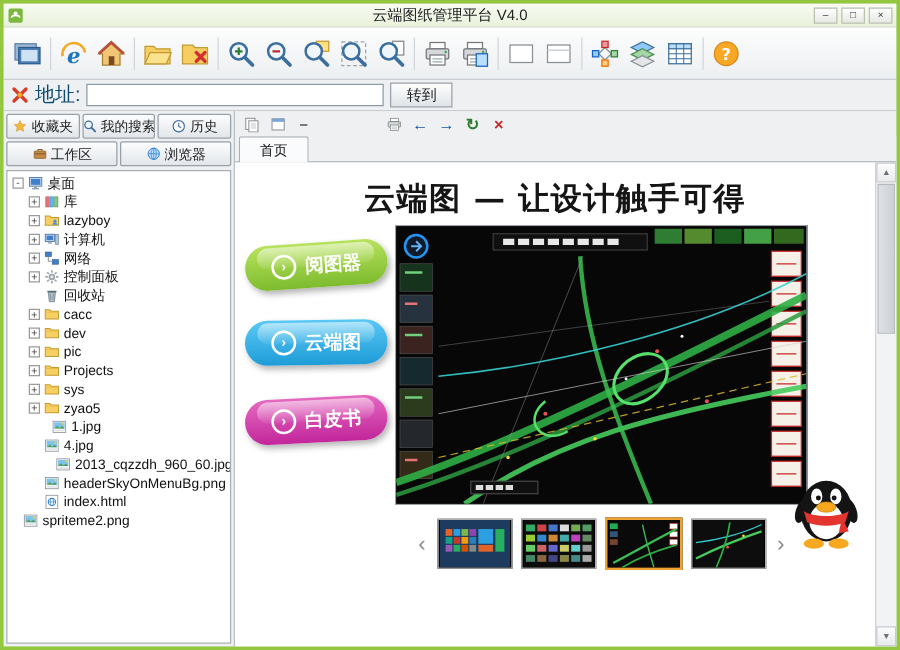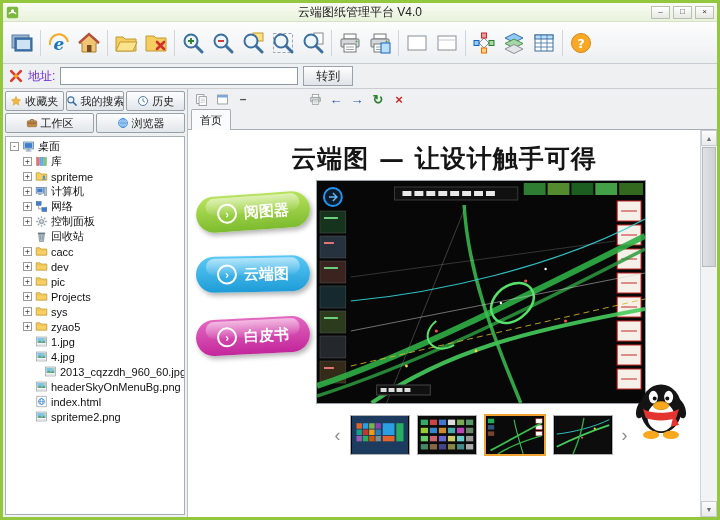--- a/index.html
+++ b/index.html
@@ -25,21 +25,21 @@
           align-items:center;justify-content:center;padding:0;flex:none;}
   .tb-btn .ic{width:24px;height:24px;display:block}
   .ic svg,.ic12 svg,.ic13 svg,.ic14 svg{width:100%;height:100%;display:block}
   .tb-sep{width:1px;height:26px;background:#d2d6da;margin:0 3px;flex:none;}
 
   
   .addressbar{height:24px;display:flex;align-items:center;gap:5px;padding:0 6px;flex:none;
               background:#eef0f2;border-bottom:1px solid #c9cdd2;}
   .addr-ic{width:14px;height:14px}
   .addr-ic svg{width:100%;height:100%;display:block}
-  .addr-label{font-size:12px;color:#6d28d9}
+  .addr-label{font-size:16px;color:#0c4a6e}
   .addr-input{width:238px;height:18px;border:1px solid #8a9aa8;background:#fff;
               font-size:12px;padding:0 3px;box-sizing:border-box;}
   .go-btn{height:20px;padding:0 12px;font-size:12px;color:#222;
           border:1px solid #9aa2ab;background:linear-gradient(#fefefe,#dfe3e7);}
 
   .body{flex:1;display:flex;min-height:0;}
 
   
   .sidebar{width:184px;flex:none;display:flex;flex-direction:column;background:#eef0f2;
            border-right:1px solid #b9bfc6;}
@@ -65,21 +65,21 @@
   .mt-btn{border:none;background:transparent;padding:0;width:16px;height:16px;display:flex;
           align-items:center;justify-content:center;font-size:12px;font-weight:bold;color:#555;}
   .ic14{width:13px;height:13px;display:block}
   .mt-gap{width:46px;flex:none}
   [data-name="back-button"]{color:var(--nav-arrow,#1a56a8);font-size:13px}
   [data-name="forward-button"]{color:var(--nav-arrow,#1a56a8);font-size:13px}
   [data-name="refresh-button"]{color:var(--nav-refresh,#2e7d32);font-size:13px}
   [data-name="stop-button"]{color:var(--nav-stop,#c62828);font-size:13px}
   .tab-row{height:20px;display:flex;align-items:flex-end;padding-left:3px;flex:none;
            border-bottom:1px solid #a8aeb5;background:#eef0f2;}
-  .page-tab{font-size:11px;color:#111;padding:3px 8px 2px;background:#fafbfc;
+  .page-tab{font-size:11px;color:#111;padding:3px 16px 2px;background:#fafbfc;
             border:1px solid #a8aeb5;border-bottom:none;border-radius:2px 2px 0 0;
             position:relative;top:1px;}
 
   .page-wrap{flex:1;display:flex;min-height:0;justify-content:space-between;}
   .page{flex:1;position:relative;background:#fff;overflow:hidden;}
   .page-title{position:absolute;top:12px;left:0;right:0;margin:0;text-align:center;
               font-family:"DejaVu Serif","Liberation Serif",serif;font-size:25px;
               font-weight:600;color:#151515;letter-spacing:1px;}
   .action-col{position:absolute;left:8px;top:64px;width:114px;display:flex;
               flex-direction:column;gap:26px;}
@@ -404,21 +404,21 @@
           </div>
           <div class="tree-row" data-name="tree-item" style="padding-left:17px">
             <span class="exp" data-name="tree-expand-toggle">+</span>
             <span class="ic13" data-name="user-folder-icon">
               <svg viewBox="0 0 16 16">
                 <path d="M1.5,3.5 h4.5 l1.5,1.5 h7 v7.5 h-13 z" fill="#f7cf63" stroke="#c29b33"></path>
                 <circle cx="11" cy="8.5" r="1.6" fill="#4a90d9"></circle>
                 <path d="M8.6,12 c0,-2.6 4.8,-2.6 4.8,0 z" fill="#4a90d9"></path>
               </svg>
             </span>
-            <span class="tree-label" data-name="tree-item-label">spriteme</span>
+            <span class="tree-label" data-name="tree-item-label">lazyboy</span>
           </div>
           <div class="tree-row" data-name="tree-item" style="padding-left:17px">
             <span class="exp" data-name="tree-expand-toggle">+</span>
             <span class="ic13" data-name="computer-icon">
               <svg viewBox="0 0 16 16">
                 <rect x="1.5" y="3" width="9" height="7" fill="#dce9f5" stroke="#5b7fa6"></rect>
                 <rect x="2.7" y="4.2" width="6.6" height="4.6" fill="#3f7fce"></rect>
                 <rect x="11.5" y="3" width="3" height="10" fill="#b5c2cc" stroke="#5b7fa6" stroke-width="0.6"></rect>
                 <rect x="4" y="10.8" width="4" height="1.4" fill="#8fa3b5"></rect>
               </svg>
@@ -511,21 +511,21 @@
           <div class="tree-row" data-name="tree-item" style="padding-left:17px">
             <span class="exp" data-name="tree-expand-toggle">+</span>
             <span class="ic13" data-name="folder-icon">
               <svg viewBox="0 0 16 16">
                 <path d="M1.5,3.5 h4.5 l1.5,1.5 h7 v7.5 h-13 z" fill="#f7cf63" stroke="#c29b33"></path>
                 <path d="M1.5,6 h13" stroke="#e8bc4a"></path>
               </svg>
             </span>
             <span class="tree-label" data-name="tree-item-label">zyao5</span>
           </div>
-          <div class="tree-row" data-name="tree-item" style="padding-left:17px">
+          <div class="tree-row" data-name="tree-item" style="padding-left:23px">
             <span class="exp-spacer" data-name="tree-indent"></span>
             <span class="ic13" data-name="image-file-icon">
               <svg viewBox="0 0 16 16">
                 <rect x="1.8" y="2.5" width="12.4" height="11" fill="#fff" stroke="#8a9097" stroke-width="0.8"></rect>
                 <rect x="2.8" y="3.5" width="10.4" height="6" fill="#7ec3e8"></rect>
                 <path d="M2.8,9.5 l3.2,-2.6 3,2.6 z" fill="#5aa05a"></path>
                 <path d="M8,9.5 l2.6,-2 2.6,2 z" fill="#4a8f4e"></path>
                 <circle cx="11.5" cy="5" r="1.1" fill="#f4d14b"></circle>
                 <rect x="2.8" y="10.5" width="10.4" height="2" fill="#e3e6e9"></rect>
               </svg>
@@ -579,21 +579,21 @@
             <span class="ic13" data-name="html-file-icon">
               <svg viewBox="0 0 16 16">
                 <rect x="2.2" y="1.5" width="11.6" height="13" fill="#fff" stroke="#8a9097" stroke-width="0.8"></rect>
                 <circle cx="8" cy="8" r="3.6" fill="none" stroke="#2b7cd3"></circle>
                 <path d="M4.4,8 h7.2" stroke="#2b7cd3" stroke-width="0.7"></path>
                 <ellipse cx="8" cy="8" rx="1.7" ry="3.6" fill="none" stroke="#2b7cd3" stroke-width="0.7"></ellipse>
               </svg>
             </span>
             <span class="tree-label" data-name="tree-item-label">index.html</span>
           </div>
-          <div class="tree-row" data-name="tree-item" style="padding-left:17px">
+          <div class="tree-row" data-name="tree-item" style="">
             <span class="exp-spacer" data-name="tree-indent"></span>
             <span class="ic13" data-name="image-file-icon">
               <svg viewBox="0 0 16 16">
                 <rect x="1.8" y="2.5" width="12.4" height="11" fill="#fff" stroke="#8a9097" stroke-width="0.8"></rect>
                 <rect x="2.8" y="3.5" width="10.4" height="6" fill="#7ec3e8"></rect>
                 <path d="M2.8,9.5 l3.2,-2.6 3,2.6 z" fill="#5aa05a"></path>
                 <path d="M8,9.5 l2.6,-2 2.6,2 z" fill="#4a8f4e"></path>
                 <circle cx="11.5" cy="5" r="1.1" fill="#f4d14b"></circle>
                 <rect x="2.8" y="10.5" width="10.4" height="2" fill="#e3e6e9"></rect>
               </svg>

